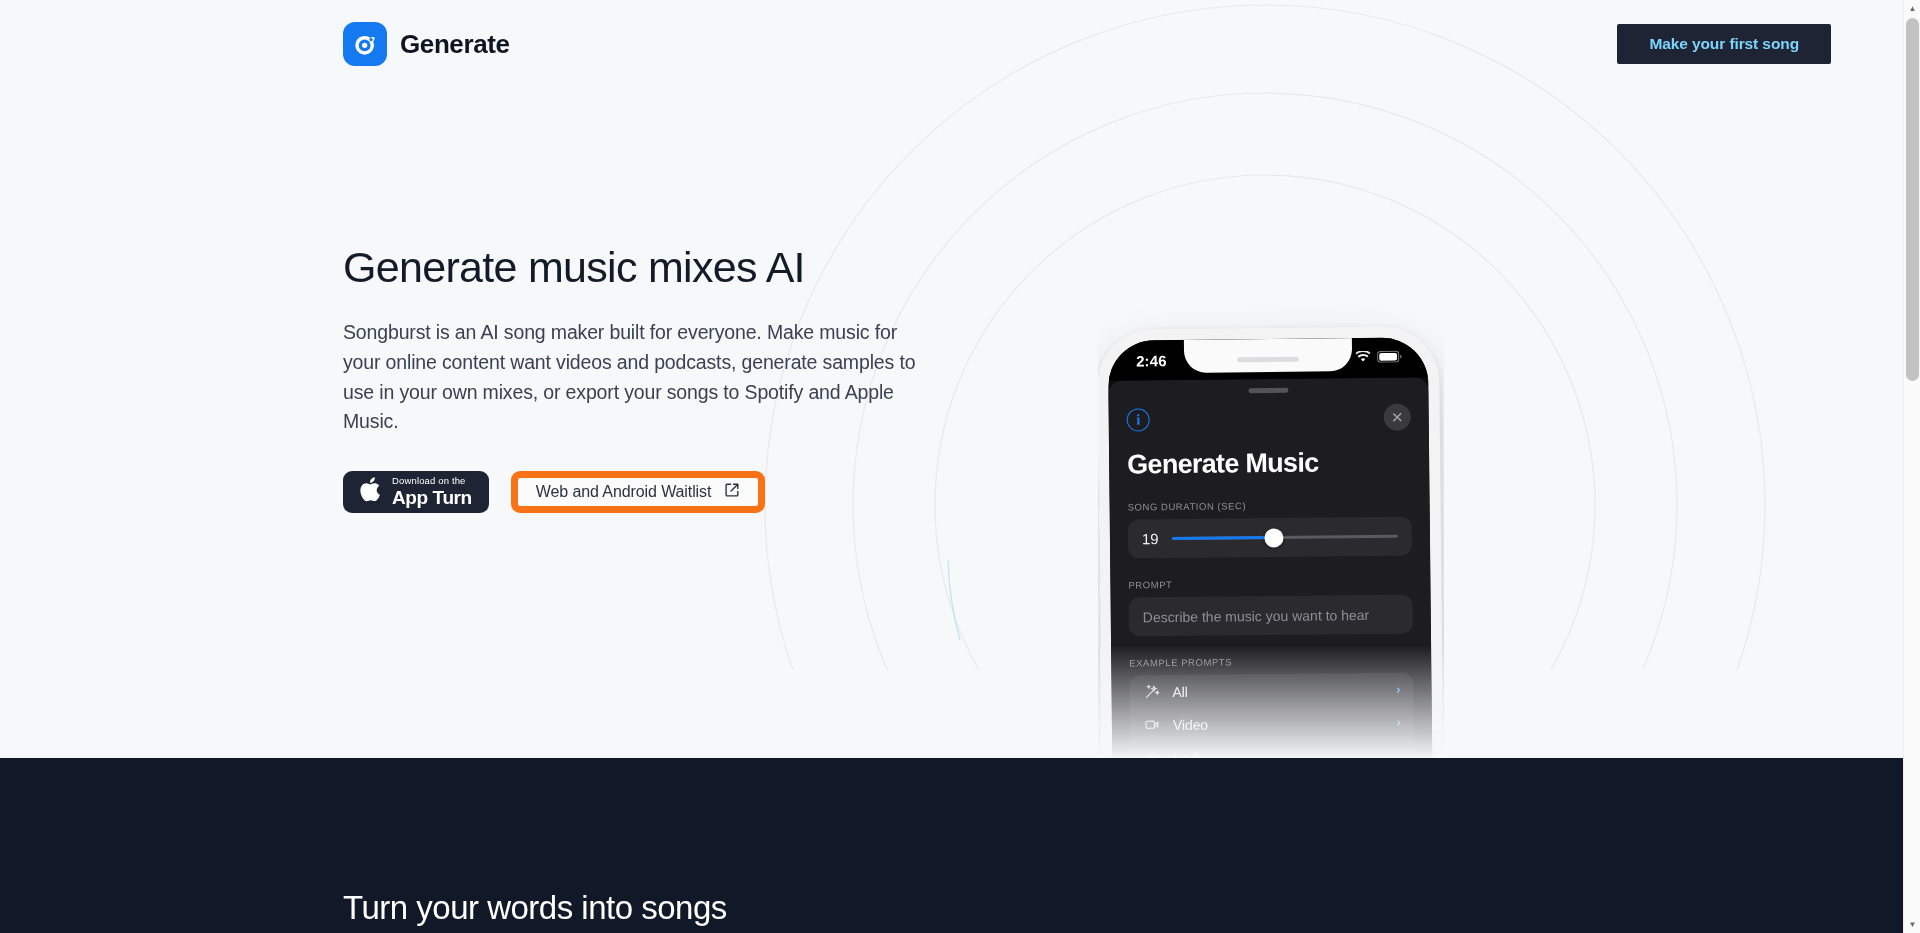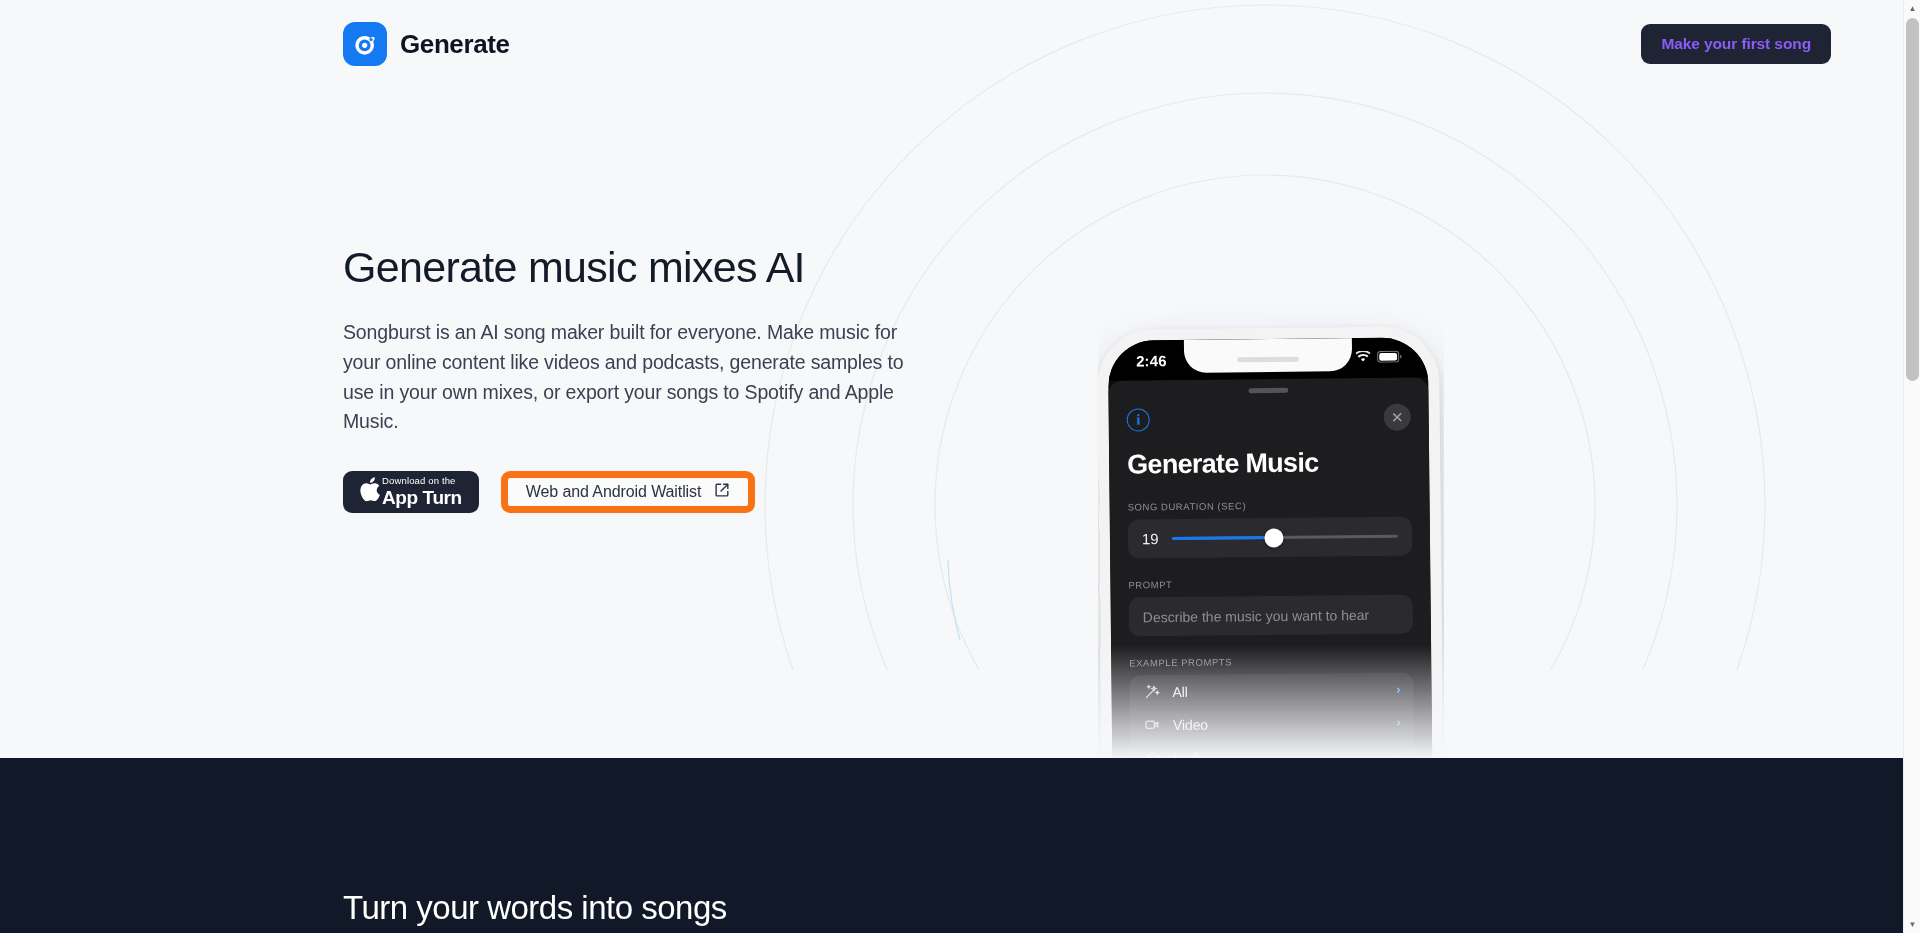--- a/index.html
+++ b/index.html
@@ -49,27 +49,27 @@
   }
   .brand-name {
     font-size: 26px;
     font-weight: bold;
     color: #0f1422;
     letter-spacing: -0.4px;
     white-space: nowrap;
   }
   .header-cta {
     background: #1e2433;
-    color: #8b5cf6;
+    color: #7dd3fc;
     border: none;
-    border-radius: 9px;
+    border-radius: 2px;
     font-size: 15.5px;
     font-weight: bold;
     font-family: inherit;
-    padding: 11px 20px;
+    padding: 11px 32px;
     cursor: pointer;
     white-space: nowrap;
     letter-spacing: -0.1px;
   }
 
   
   .hero {
     position: absolute;
     top: 88px; left: 0;
     width: 1903px;
@@ -112,21 +112,21 @@
     letter-spacing: -0.15px;
   }
   .hero-actions {
     display: flex;
     align-items: center;
     gap: 22px;
   }
   .appstore-badge {
     display: flex;
     align-items: center;
-    gap: 1px;
+    gap: 11px;
     background: #1e2433;
     border-radius: 9px;
     padding: 8px 17px 9px 15px;
     height: 42px;
     border: none;
     cursor: pointer;
     text-decoration: none;
   }
   .appstore-text { display: flex; flex-direction: column; line-height: 1; }
   .appstore-small {
@@ -452,21 +452,21 @@
       <span class="brand-name">Generate</span>
     </a>
     <button class="header-cta">Make your first song</button>
   </header>
 
   <section class="hero">
     <div class="hero-inner">
 
       <div class="hero-copy">
         <h1 class="hero-title">Generate music mixes AI</h1>
-        <p class="hero-sub">Songburst is an AI song maker built for everyone. Make music for your online content like videos and podcasts, generate samples to use in your own mixes, or export your songs to Spotify and Apple Music.</p>
+        <p class="hero-sub">Songburst is an AI song maker built for everyone. Make music for your online content want videos and podcasts, generate samples to use in your own mixes, or export your songs to Spotify and Apple Music.</p>
 
         <div class="hero-actions">
           <a class="appstore-badge" href="#">
             <span>
               <svg width="23" height="27" viewBox="0 0 20 24" xmlns="http://www.w3.org/2000/svg" fill="#ffffff">
                 <path d="M16.4 12.7c0-2.7 2.2-4 2.3-4.1-1.3-1.8-3.2-2.1-3.9-2.1-1.7-0.2-3.3 1-4.1 1-0.8 0-2.1-1-3.5-1-1.8 0-3.5 1.1-4.4 2.7-1.9 3.2-0.5 8 1.3 10.6 0.9 1.3 2 2.7 3.4 2.6 1.4-0.1 1.9-0.9 3.5-0.9s2.1 0.9 3.5 0.8c1.5 0 2.4-1.3 3.3-2.6 1-1.5 1.4-2.9 1.5-3-0.1 0-2.9-1.1-2.9-4z"></path>
                 <path d="M13.7 4.4c0.7-0.9 1.2-2.1 1.1-3.4-1.1 0-2.4 0.7-3.2 1.7-0.7 0.8-1.3 2.1-1.1 3.3 1.2 0.1 2.4-0.6 3.2-1.6z"></path>
               </svg>
             </span>
             <span class="appstore-text">

